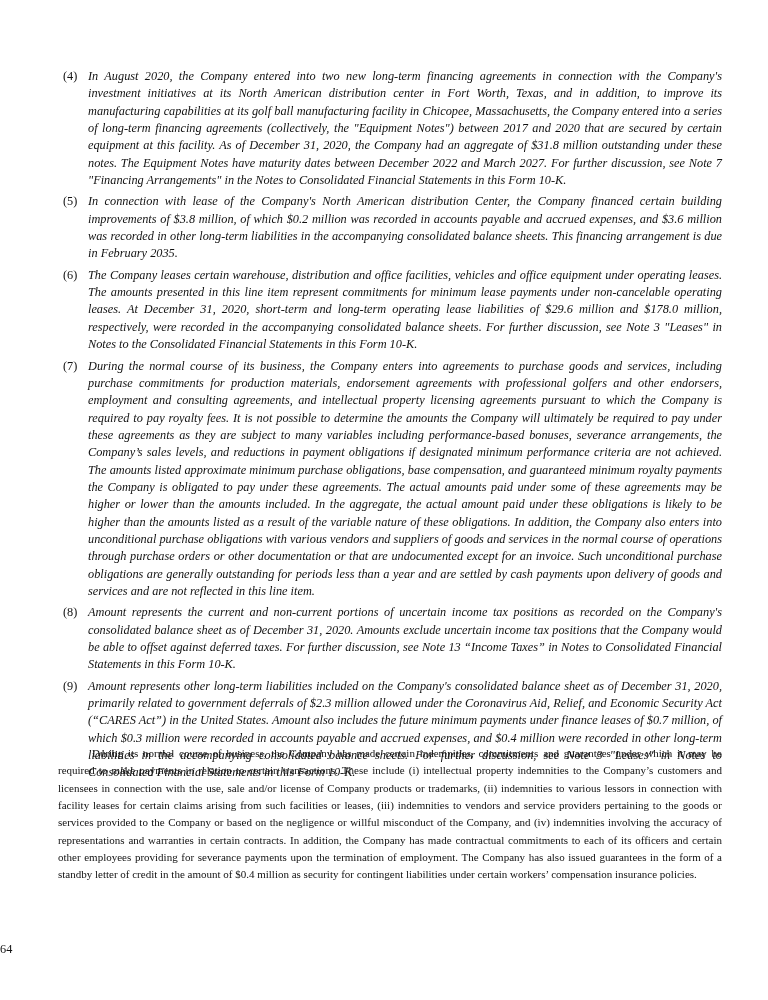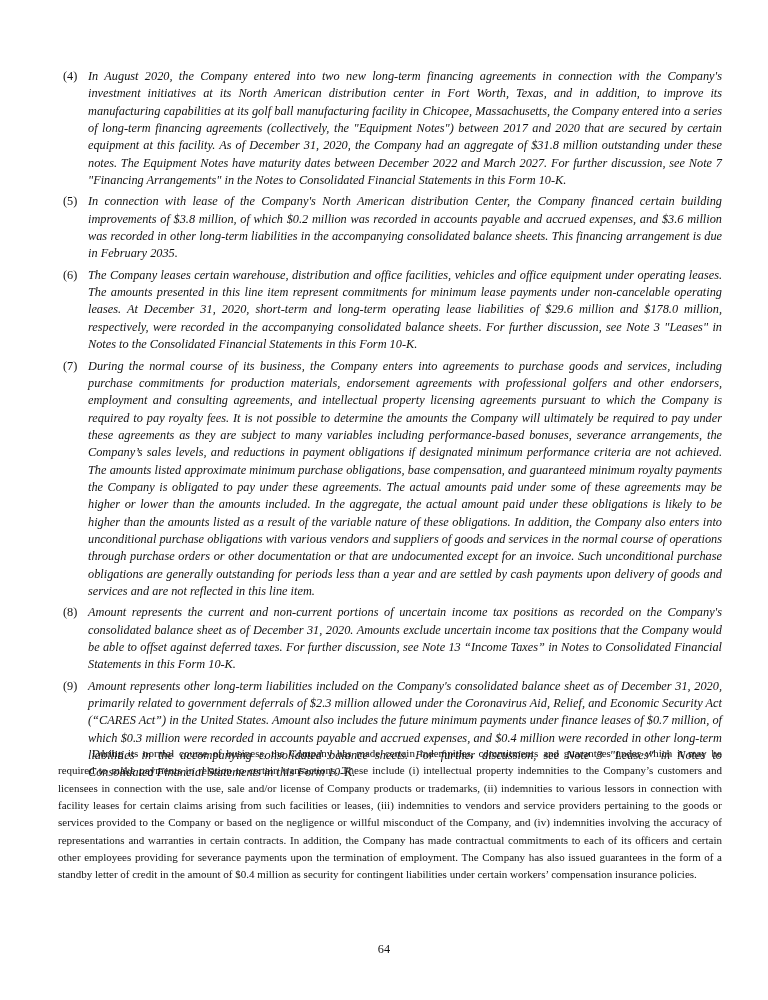--- a/index.html
+++ b/index.html
@@ -17,21 +17,21 @@
   }
   .note .num { flex: 0 0 25px; white-space: nowrap; }
   .note .txt { flex: 1 1 auto; text-align: justify; font-style: italic; }
   .para {
     position: absolute; left: 58px; top: 745px; width: 664px;
     font-size: 11px; line-height: 17.35px;
     text-align: justify; text-indent: 34px; margin: 0;
   }
   .page-number {
     position: absolute; top: 942px; left: 0; width: 768px;
-    text-align: center; font-size: 12.3px;
+    font-size: 12.3px;
   }
 </style>
 </head>
 <body>
 
 <div class="page">
   <div class="notes">
     <div class="note">
       <span class="num">(4)</span>
       <span class="txt">In August 2020, the Company entered into two new long-term financing agreements in connection with the Company's investment initiatives at its North American distribution center in Fort Worth, Texas, and in addition, to improve its manufacturing capabilities at its golf ball manufacturing facility in Chicopee, Massachusetts, the Company entered into a series of long-term financing agreements (collectively, the "Equipment Notes") between 2017 and 2020 that are secured by certain equipment at this facility. As of December 31, 2020, the Company had an aggregate of $31.8 million outstanding under these notes. The Equipment Notes have maturity dates between December 2022 and March 2027. For further discussion, see Note 7 "Financing Arrangements" in the Notes to Consolidated Financial Statements in this Form 10-K.</span>

